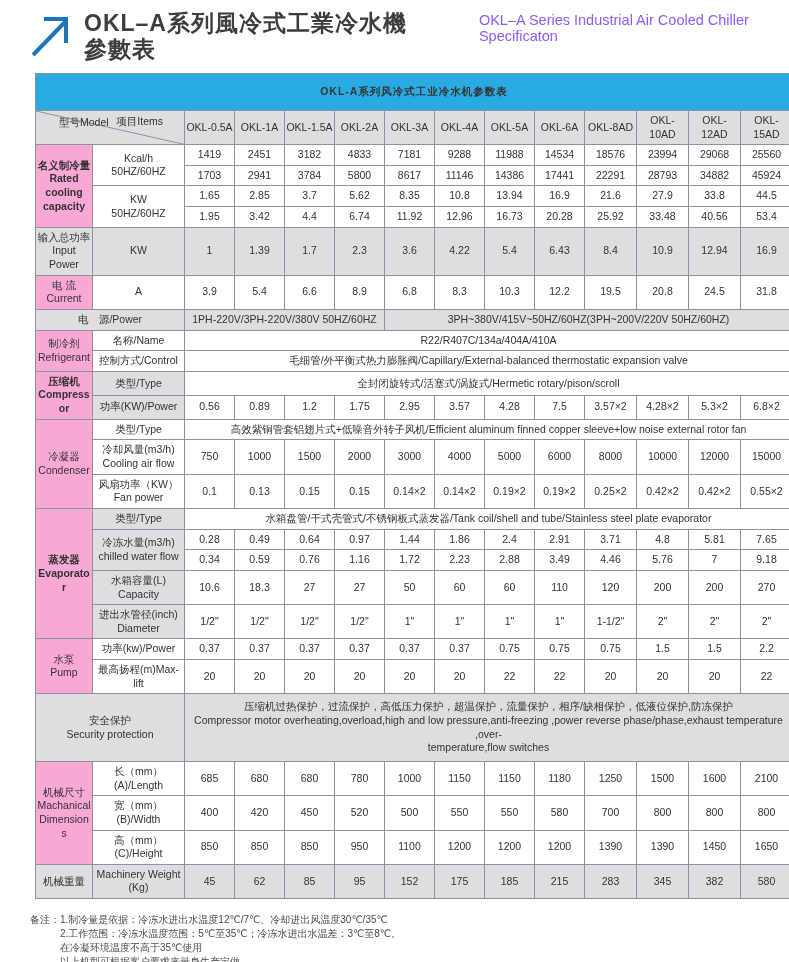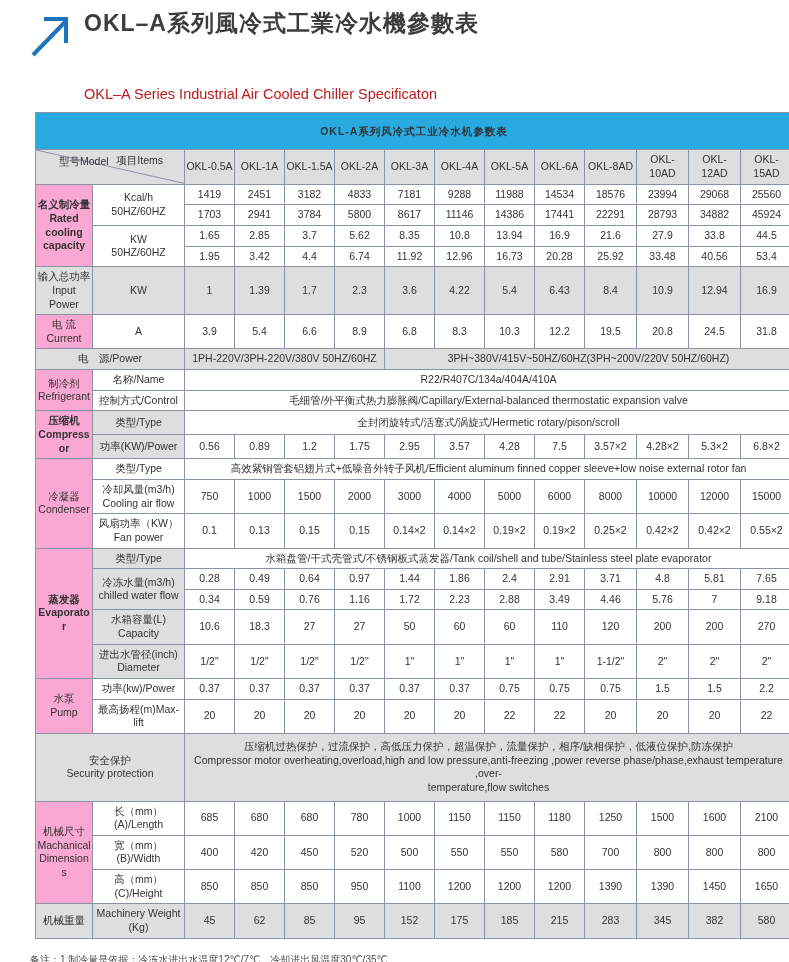--- a/index.html
+++ b/index.html
@@ -2,23 +2,23 @@
 <html><head>
 <meta charset="utf-8">
 <style>
   html,body{margin:0;padding:0;background:#ffffff;}
   body{width:789px;font-family:"Liberation Sans","DejaVu Sans",sans-serif;color:#333;}
   .page{width:789px;box-sizing:border-box;padding:6px 0 10px 0;}
 
   
   .doc-header{display:flex;align-items:flex-start;padding:4px 0 6px 28px;}
   .logo{width:50px;height:50px;flex:0 0 50px;margin-right:6px;}
-  .titles{display:flex;flex-direction:column;gap:48px;}
+  .titles{display:flex;flex-direction:row;gap:48px;}
   .title-zh{font-size:23px;font-weight:bold;color:#3d3d3d;letter-spacing:1px;line-height:1.15;}
-  .title-en{font-size:14.5px;color:#b91c1c;margin-top:2px;}
+  .title-en{font-size:14.5px;color:#8b5cf6;margin-top:2px;}
 
   
   table.spec{border-collapse:collapse;table-layout:fixed;width:757px;margin-left:35px;margin-top:4px;padding-left:36px;}
   table.spec td{border:1px solid #8a92a6;text-align:center;vertical-align:middle;
     font-size:10.5px;line-height:1.3;padding:3px 1px;color:#333;overflow:hidden;word-wrap:break-word;}
   td.banner{background:#29ABE2;color:#ffffff;font-size:17px;font-weight:bold;height:30px;letter-spacing:1px;border:1px solid #8a92a6;}
   tr.row-gray td{background:#dedede;}
   td.gray{background:#dedede;}
   td.cell-group{background:#f9a8d4;}
   td.cell-group.gray{background:#f9a8d4;font-weight:bold;}

